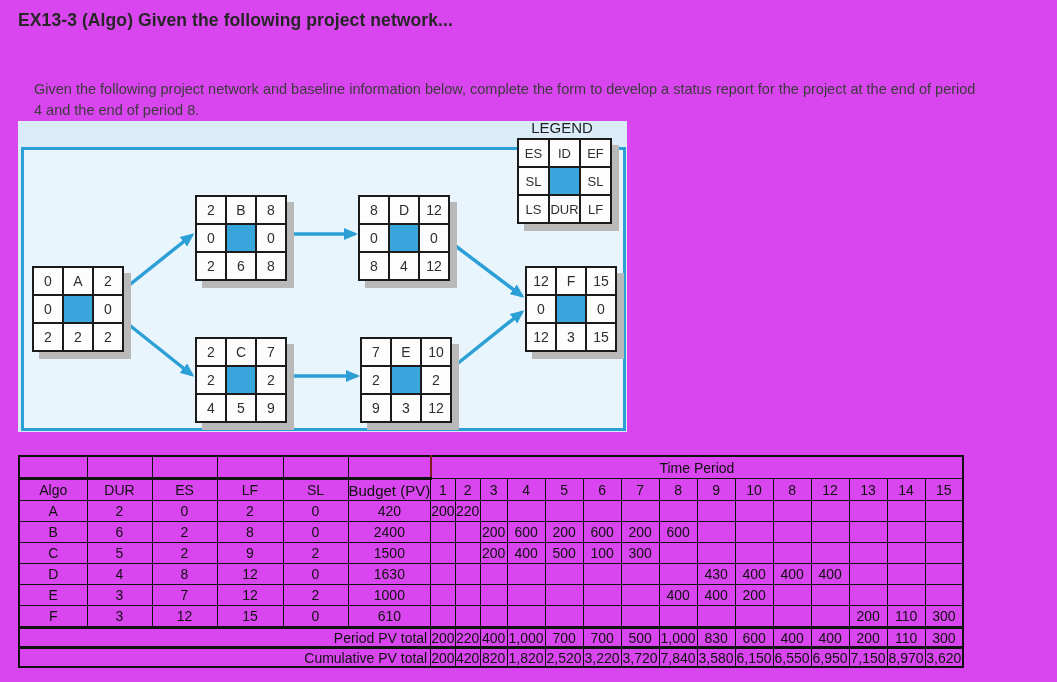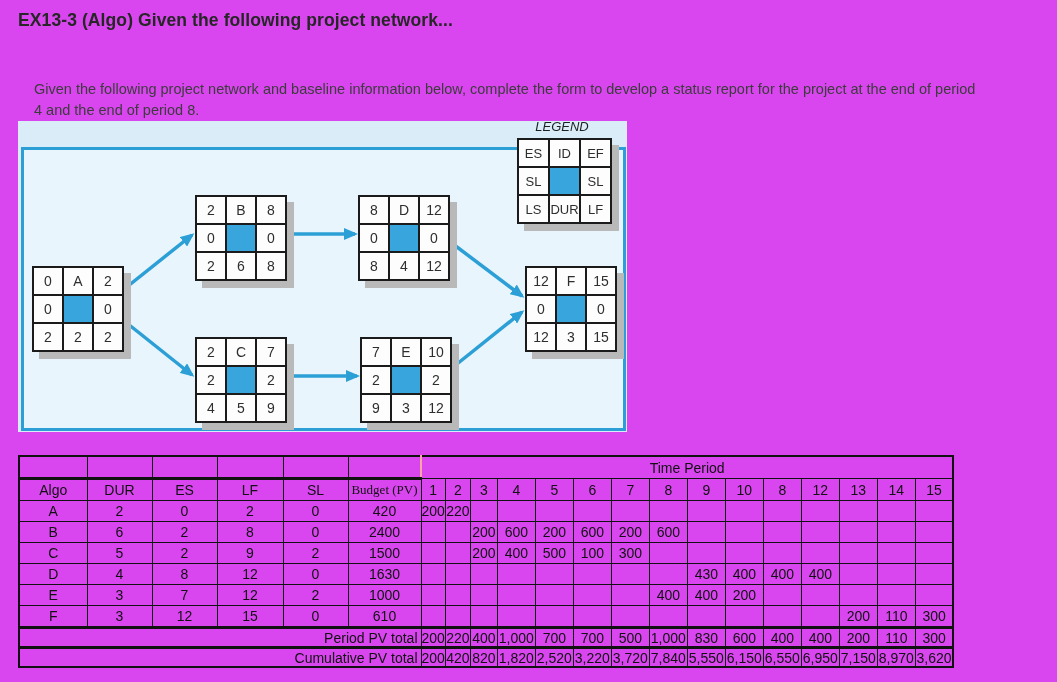--- a/index.html
+++ b/index.html
@@ -21,33 +21,33 @@
          pointer-events:none;}
 
   
   table.node{position:absolute;border-collapse:collapse;background:#fff;
          box-shadow:7px 7px 0 0 #b9b9b9;}
   table.node td{width:28px;height:26px;border:2px solid #1b1b1b;background:#fdfdfd;
          text-align:center;vertical-align:middle;font-size:14px;color:#2e2e2e;padding:0;}
   table.node td.mid{background:#38a5dd;}
   table.node.legend td{width:29px;font-size:13px;}
   #legend-label{position:absolute;left:515px;top:119px;width:94px;text-align:center;
-         font-size:13px;font-style:italic;color:#1f1f1f;}
+         font-size:15px;color:#1f1f1f;}
 
   
   #baseline-table{position:absolute;left:18px;top:455px;border-collapse:collapse;
          table-layout:fixed;border:2px solid #111;}
   #baseline-table th,#baseline-table td{border:1px solid #111;padding:0;height:20px;
          font-size:14px;font-weight:400;color:#111;text-align:center;
          white-space:nowrap;overflow:hidden;}
   #baseline-table .hb{border-bottom:3px solid #111;}
-  #baseline-table .tp{border-left:2px solid #fca5a5;}
+  #baseline-table .tp{border-left:2px solid #7f1d1d;}
   #baseline-table .tt{border-top:3px solid #111;}
   #baseline-table .tl{text-align:right;padding-right:3px;margin-left:47px;}
-  #baseline-table .small{font-size:13px;font-family:Liberation Serif, serif;}
+  #baseline-table .small{font-size:15px;}
   #baseline-table tr.total td{height:17px;}
 </style>
 </head>
 <body>
 
 <div id="page">
 
   <h1 id="title">EX13-3 (Algo) Given the following project network...</h1>
   <p id="desc">Given the following project network and baseline information below, complete the form to develop a status report for the project at the end of period 4 and the end of period 8.</p>
 
@@ -287,21 +287,21 @@
         <tr class="total">
           <td class="tl tt" colspan="6">Cumulative PV total</td>
           <td class="tt">200</td>
           <td class="tt">420</td>
           <td class="tt">820</td>
           <td class="tt">1,820</td>
           <td class="tt">2,520</td>
           <td class="tt">3,220</td>
           <td class="tt">3,720</td>
           <td class="tt">7,840</td>
-          <td class="tt">5,550</td>
+          <td class="tt">3,580</td>
           <td class="tt">6,150</td>
           <td class="tt">6,550</td>
           <td class="tt">6,950</td>
           <td class="tt">7,150</td>
           <td class="tt">8,970</td>
           <td class="tt">3,620</td>
         </tr>
       </tbody>
     </table>
 <table class="node" style="left: 32px; top: 266px;">

